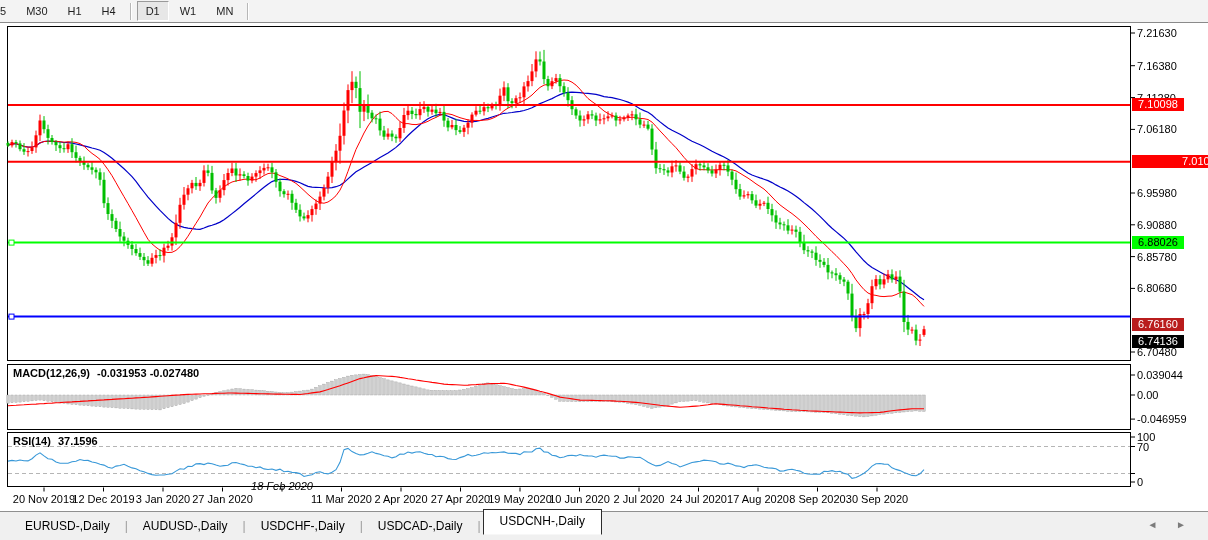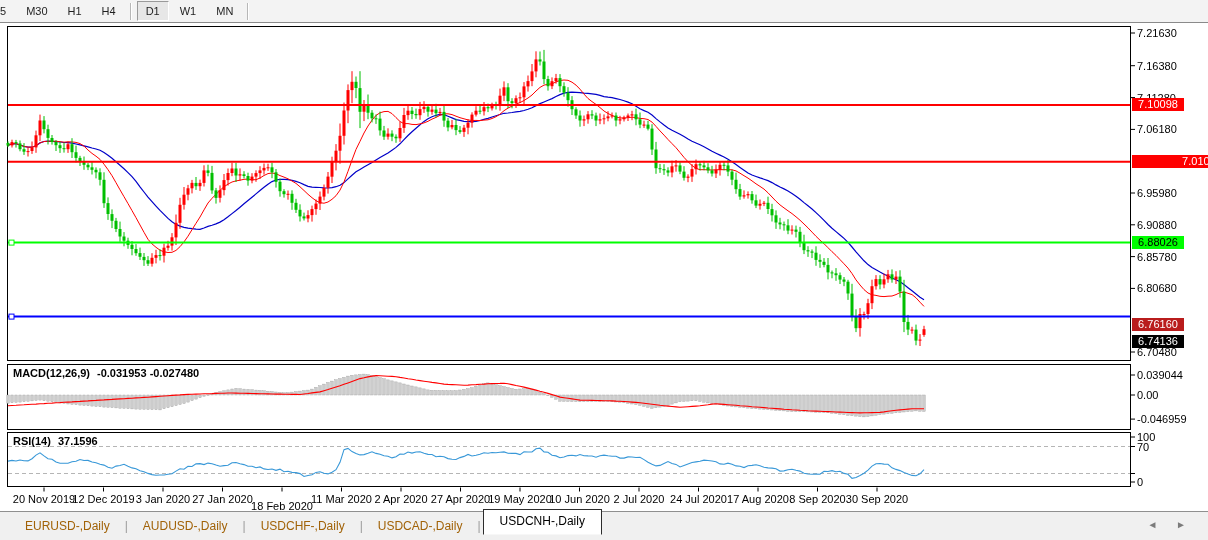--- a/index.html
+++ b/index.html
@@ -19,21 +19,21 @@
   #title{top:4px;left:13px;}
   #title .vals, #macd-label .vals, #rsi-label .vals{margin-left:7px;font-weight:bold;}
   #macd-label{top:343px;left:13px;}
   #rsi-label{top:411px;left:13px;}
   .pxlabel{position:absolute;left:1137px;height:14px;line-height:14px;font-size:11px;color:#000;white-space:nowrap;}
   .lvlabel{position:absolute;left:1132px;width:52px;height:13px;line-height:13px;font-size:11px;text-align:center;white-space:nowrap;}
   .datelabel{position:absolute;width:92px;text-align:center;font-size:11px;color:#000;white-space:nowrap;}
   
   #tabbar{position:absolute;top:511px;left:0;width:1208px;height:29px;background:#f0f0f0;
           border-top:1px solid #8f8f8f;display:flex;align-items:center;padding-left:12px;box-sizing:border-box;}
-  .tab{font-size:12px;color:#a16207;padding:3px 13px;cursor:default;}
+  .tab{font-size:12px;color:#000000;padding:3px 13px;cursor:default;}
   .tab.active{background:#ffffff;border:1px solid #2c2c2c;border-bottom:1px solid #f7f7f7;color:#000;
               margin-top:-4px;padding:4px 16px 6px 16px;position:relative;top:-2px;}
   .tabsep{color:#9a9a9a;font-size:12px;padding:0 2px;}
   #tabscroll{position:absolute;right:22px;top:7px;color:#7b7b7b;font-size:10px;}
   #tabscroll span{margin-left:16px;}
 </style>
 </head>
 <body>
 
 <div id="app">
@@ -822,21 +822,21 @@
         <div class="pxlabel" style="left: 1137px; top: 451px;">0</div>
         <div class="lvlabel" style="left: 1132px; top: 74.4222px; background: rgb(255, 0, 0); color: rgb(255, 255, 255);">7.10098</div>
         <div class="lvlabel" style="left: 1132px; top: 131.158px; background: rgb(255, 0, 0); color: rgb(255, 255, 255); padding-left: 44px;">7.01001</div>
         <div class="lvlabel" style="left: 1132px; top: 212.08px; background: rgb(0, 255, 0); color: rgb(0, 0, 0);">6.88026</div>
         <div class="lvlabel" style="left: 1132px; top: 294px; background: #b91c1c; color: rgb(255, 255, 255);">6.76160</div>
         <div class="lvlabel" style="left: 1132px; top: 311.208px; background: rgb(0, 0, 0); color: rgb(255, 255, 255);">6.74136</div>
         <div class="datelabel" style="left: -2px; top: 469px;">20 Nov 2019</div>
         <div class="datelabel" style="left: 57.5px; top: 469px;">12 Dec 2019</div>
         <div class="datelabel" style="left: 117px; top: 469px;">3 Jan 2020</div>
         <div class="datelabel" style="left: 176.5px; top: 469px;">27 Jan 2020</div>
-        <div class="datelabel" style="left: 236px; top: 476px;">18 Feb 2020</div>
+        <div class="datelabel" style="left: 236px; top: 456px; font-style: italic;">18 Feb 2020</div>
         <div class="datelabel" style="left: 295.5px; top: 469px;">11 Mar 2020</div>
         <div class="datelabel" style="left: 355px; top: 469px;">2 Apr 2020</div>
         <div class="datelabel" style="left: 414.5px; top: 469px;">27 Apr 2020</div>
         <div class="datelabel" style="left: 474px; top: 469px;">19 May 2020</div>
         <div class="datelabel" style="left: 533.5px; top: 469px;">10 Jun 2020</div>
         <div class="datelabel" style="left: 593px; top: 469px;">2 Jul 2020</div>
         <div class="datelabel" style="left: 652.5px; top: 469px;">24 Jul 2020</div>
         <div class="datelabel" style="left: 712px; top: 469px;">17 Aug 2020</div>
         <div class="datelabel" style="left: 771.5px; top: 469px;">8 Sep 2020</div>
         <div class="datelabel" style="left: 831px; top: 469px;">30 Sep 2020</div>

